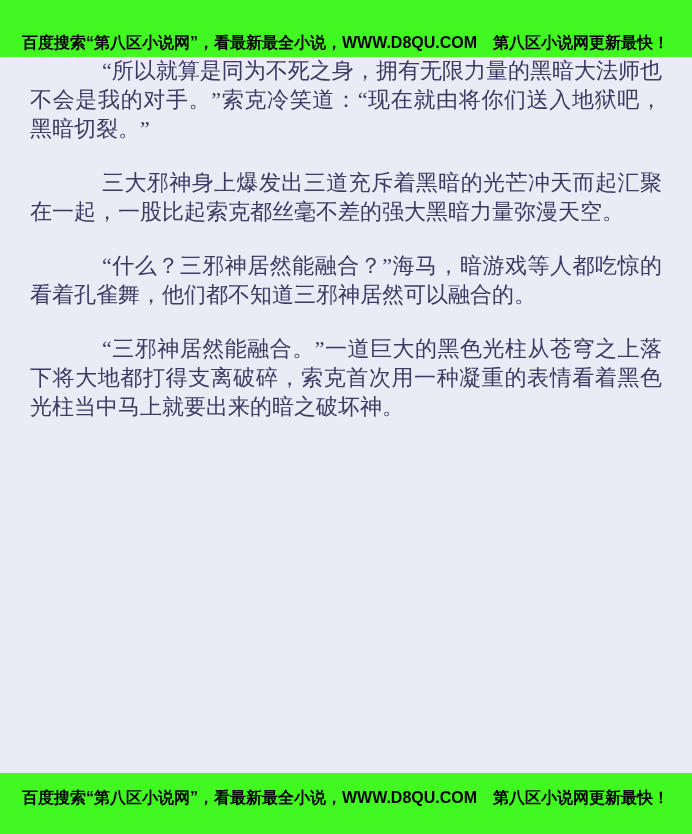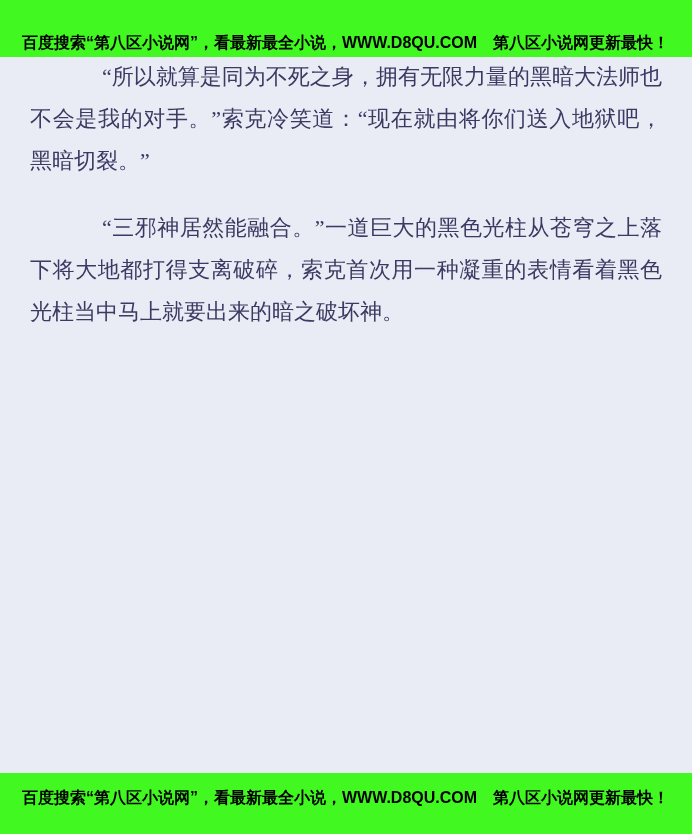--- a/index.html
+++ b/index.html
@@ -33,41 +33,43 @@
   .banner-bottom{
     top:773px;height:61px;
     padding:15px 0 0 22px;
   }
   .content{
     position:absolute;
     top:57px;left:0;right:0;bottom:61px;
     padding:1px 30px 0 30px;
     overflow:hidden;
     color:var(--text-color);
-    font-size:22px;line-height:42px;
+    font-size:22px;line-height:29px;
     text-align:justify;
     letter-spacing:0;
   }
   .content p{
     margin:25px 0;
     text-indent:72px;
   }
   .content p:first-child{margin-top:-2px;}
 </style>
 </head>
 <body>
 
 <div class="page">
 
   <a class="banner banner-top">
     <span>百度搜索“第八区小说网”，看最新最全小说，WWW.D8QU.COM　第八区小说网更新最快！</span>
   </a>
 
   <div class="content" id="novel-content">
       <p>“所以就算是同为不死之身，拥有无限力量的黑暗大法师也不会是我的对手。”索克冷笑道：“现在就由将你们送入地狱吧，黑暗切裂。”</p>
+      <p>三大邪神身上爆发出三道充斥着黑暗的光芒冲天而起汇聚在一起，一股比起索克都丝毫不差的强大黑暗力量弥漫天空。</p>
+      <p>“什么？三邪神居然能融合？”海马，暗游戏等人都吃惊的看着孔雀舞，他们都不知道三邪神居然可以融合的。</p>
       <p>“三邪神居然能融合。”一道巨大的黑色光柱从苍穹之上落下将大地都打得支离破碎，索克首次用一种凝重的表情看着黑色光柱当中马上就要出来的暗之破坏神。</p>
     </div>
 
   <a class="banner banner-bottom">
     <span>百度搜索“第八区小说网”，看最新最全小说，WWW.D8QU.COM　第八区小说网更新最快！</span>
   </a>
 
 </div>
 
 </body></html>

